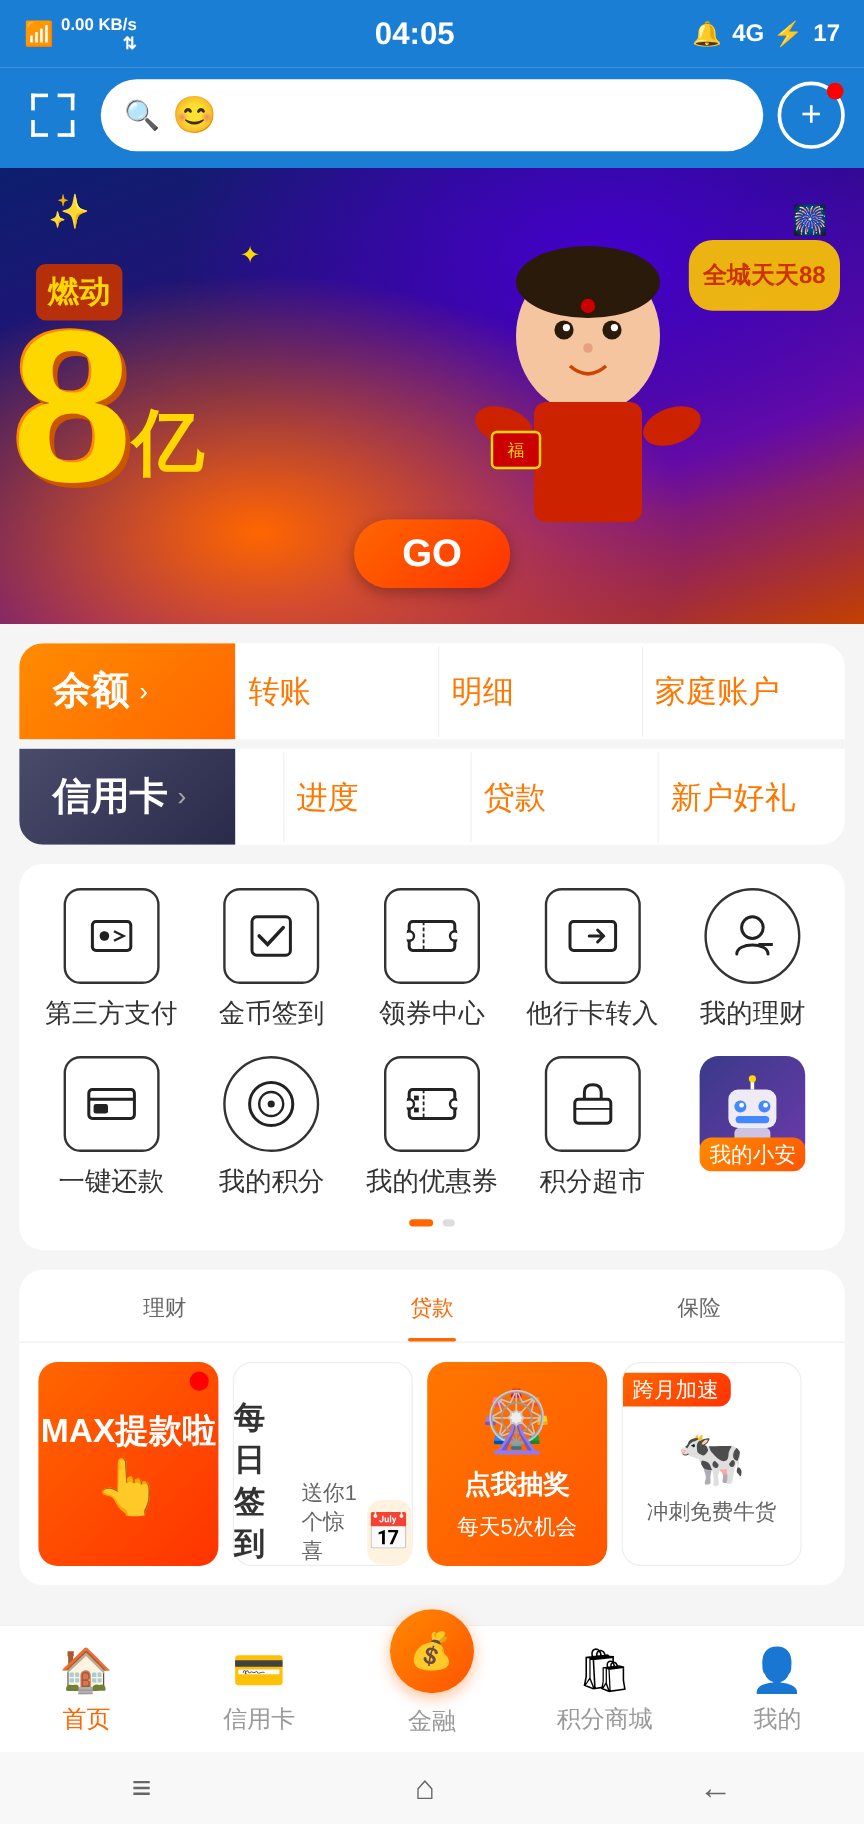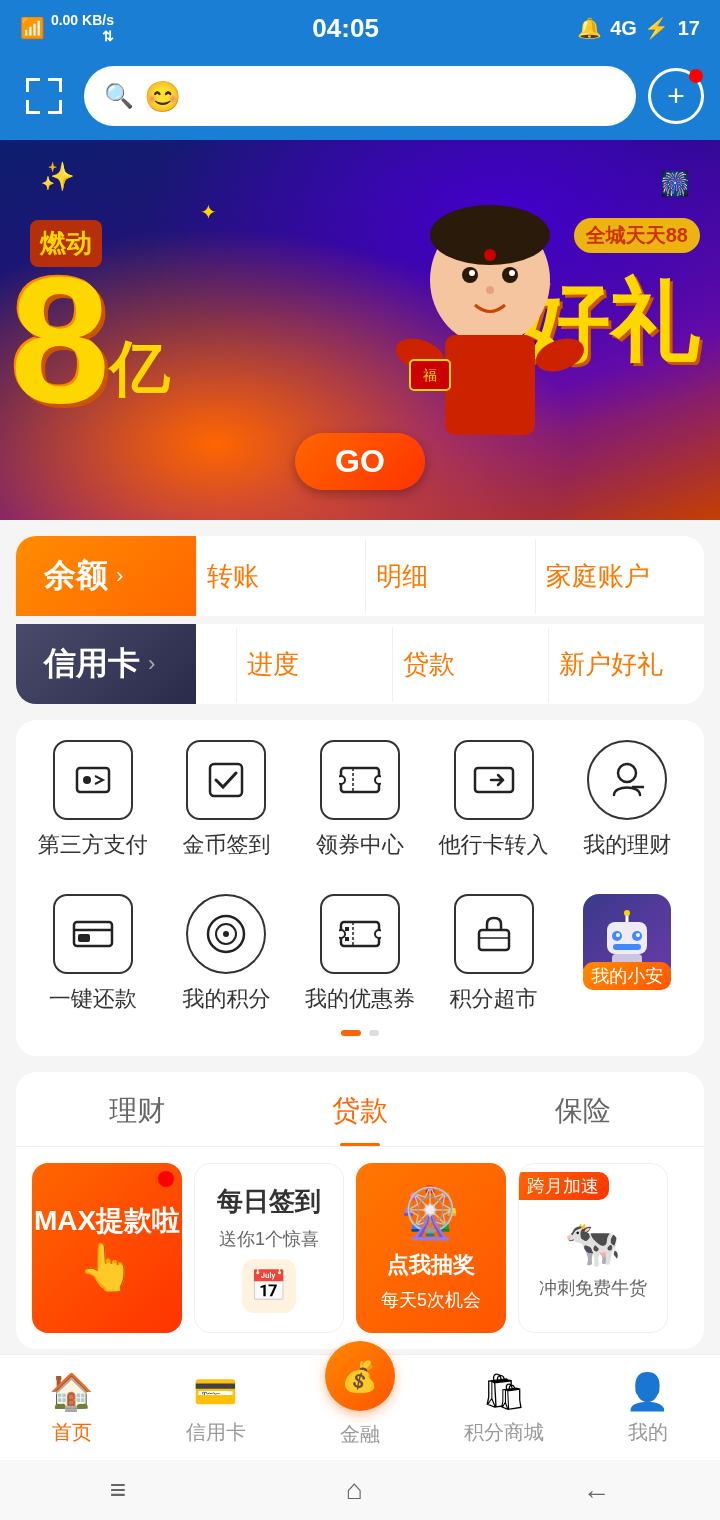--- a/index.html
+++ b/index.html
@@ -105,23 +105,23 @@
     }
     .banner-yi { font-size: 60px; font-weight: 900; color: #FFD700; align-self: flex-end; margin-bottom: 20px; }
     .banner-haoli {
       position: absolute; right: 20px; top: 120px;
       font-size: 90px; font-weight: 900; color: #FFD700;
       text-shadow: 3px 3px 0 #cc5500;
     }
     .banner-tag {
       position: absolute; right: 20px; top: 60px;
       background: rgba(255,200,0,0.9);
-      padding: 4px 12px;
+      padding: 16px 12px;
       border-radius: 20px;
-      font-size: 20px; font-weight: 700; color: #cc3300; margin-top: 18px;
+      font-size: 20px; font-weight: 700; color: #cc3300;
     }
     .banner-character {
       position: absolute; right: 120px; top: 20px;
       width: 220px; height: 300px;
       display: flex; align-items: center; justify-content: center;
     }
     .banner-go {
       position: absolute; bottom: 30px; left: 50%; transform: translateX(-50%);
       background: linear-gradient(135deg, #ff6600, #ff3300);
       color: white; font-size: 32px; font-weight: 900;
@@ -185,21 +185,21 @@
     
     .icons-section {
       margin: 16px;
       background: white;
       border-radius: 20px;
       padding: 20px 0 10px;
     }
     .icons-grid {
       display: grid;
       grid-template-columns: repeat(5, 1fr);
-      gap: 34px 0;
+      gap: 20px 0;
       padding: 0 10px;
     }
     .icon-item {
       display: flex;
       flex-direction: column;
       align-items: center;
       gap: 10px;
     }
     .icon-box {
       width: 80px; height: 80px;
@@ -249,21 +249,21 @@
       padding: 0;
     }
     .tabs-row {
       display: flex;
       border-bottom: 1px solid #eee;
       padding: 0 10px;
     }
     .tab-item {
       flex: 1; text-align: center;
       padding: 20px 0 16px;
-      font-size: 28px; color: #666;
+      font-size: 18px; color: #666;
       position: relative;
     }
     .tab-item.active { color: #ff6600; }
     .tab-item.active::after {
       content: '';
       position: absolute; bottom: 0; left: 50%; transform: translateX(-50%);
       width: 40px; height: 3px; background: #ff6600; border-radius: 2px;
     }
     .card-max {
       background: linear-gradient(135deg, #ff6600, #ff3300);
@@ -364,21 +364,20 @@
 
   <div class="banner-text-left">
     <span>燃动</span>
   </div>
 
   <div class="banner-big-text">
     <span class="banner-8">8</span>
     <span class="banner-yi">亿</span>
   </div>
 
-  <div class="banner-haoli">好礼</div>
 
   <div class="banner-tag">
     <span>全城天天88</span>
   </div>
 
   <div class="banner-character">
     <svg width="200" height="280" viewBox="0 0 200 280">
 
       <circle cx="70" cy="60" r="20" fill="#2a1a0a"></circle>
       <circle cx="130" cy="60" r="20" fill="#2a1a0a"></circle>
@@ -584,21 +583,21 @@
 
 <div style="background:white;margin:0 16px;padding:16px;display:flex;gap:12px;overflow:hidden;border-radius:0 0 20px 20px;">
 
   <div class="card-max">
     <div class="red-dot-card"></div>
     <span style="color:white;font-size:28px;font-weight:900;text-align:center;">MAX提款啦</span>
     <span style="font-size:46px;">👆</span>
   </div>
 
 
-  <div style="background:white;border:1px solid #eee;width:150px;height:170px;border-radius:16px;display:flex;flex-direction:column;align-items:center;justify-content:center;gap:8px;flex-shrink:0;">
+  <div style="background:white;border:1px solid #eee;width:150px;height:170px;border-radius:16px;display:flex;flex-direction:row;align-items:flex-end;justify-content:center;gap:8px;flex-shrink:0;">
     <span style="font-size:26px;font-weight:700;color:#333;">每日签到</span>
     <span style="font-size:18px;color:#666;">送你1个惊喜</span>
     <div style="width:54px;height:54px;background:#fff3e0;border-radius:12px;display:flex;align-items:center;justify-content:center;">
       <span style="font-size:30px;">📅</span>
     </div>
   </div>
 
   <div style="background:linear-gradient(135deg,#ff7700,#ff5500);width:150px;height:170px;border-radius:16px;display:flex;flex-direction:column;align-items:center;justify-content:center;gap:8px;flex-shrink:0;">
     <span style="font-size:50px;">🎡</span>
     <span style="color:white;font-size:22px;font-weight:700;text-align:center;">点我抽奖</span>

